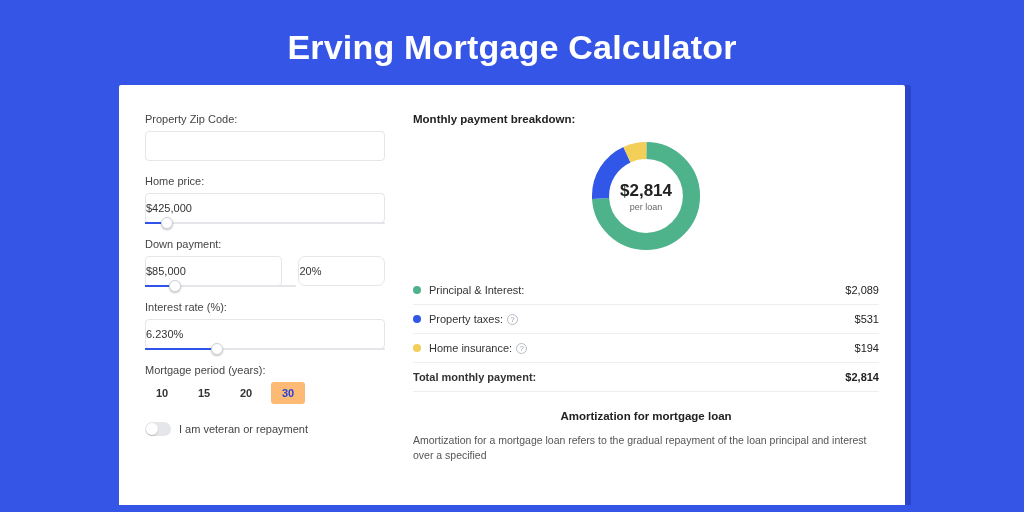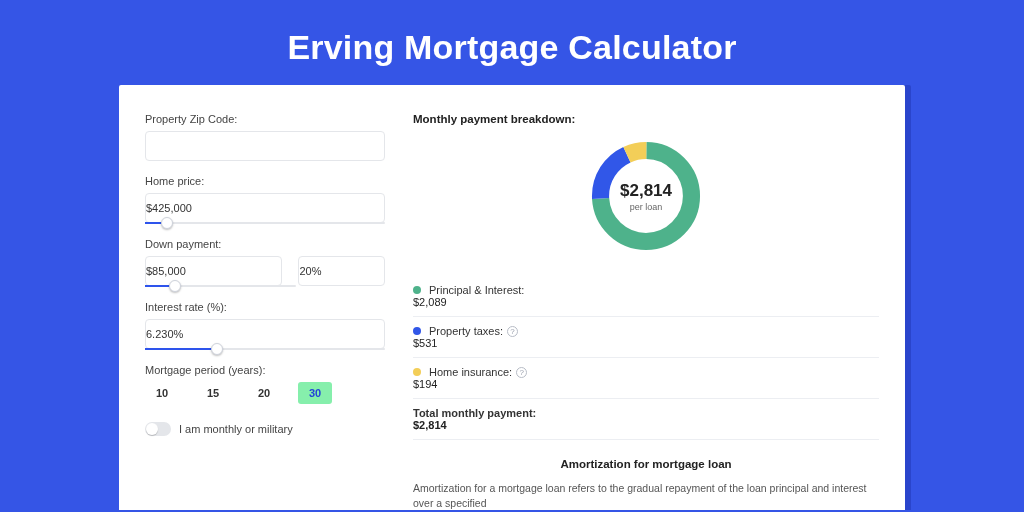--- a/index.html
+++ b/index.html
@@ -40,41 +40,41 @@
     width: 100%;
     height: 30px;
     border: 1px solid #e4e6ea;
     border-radius: 4px;
     padding: 0 0;
     font-size: 11px;
     color: #333;
   }
   .dual { display: flex; gap: 16px; }
   .dual .inp:first-child { flex: 1.6; }
-  .dual .inp:last-child { flex: 1; }
+  .dual .inp:last-child { flex: 1; border-radius: 7px; }
   .track {
     height: 2px;
     background: #e4e6ea;
     margin-top: -1px;
     border-radius: 2px;
     position: relative;
   }
   .track .fill { position:absolute; left:0; top:0; height:2px; background:#2e54ec; }
   .track .thumb {
     position:absolute; top:-5px; width:12px; height:12px; border-radius:50%;
     background:#fff; border:1px solid #cfd3dc; box-shadow:0 1px 2px rgba(0,0,0,.25);
     transform:translateX(-50%);
   }
-  .periods { display:flex; gap:17px; }
+  .periods { display:flex; gap:8px; }
   .periods .p {
     width:34px; height:22px; line-height:22px; text-align:center;
     font-size:11px; color:#333; cursor:pointer; border-radius:3px;
     font-weight:600;
   }
-  .periods .p.sel { background:#86efac; color:#2343d8; }
+  .periods .p.sel { background:#fdba74; color:#2343d8; }
   .toggle-row { display:flex; align-items:center; gap:8px; margin-top:18px; }
   .toggle {
     width:26px; height:14px; border-radius:7px; background:#e4e6ea; position:relative;
   }
   .toggle .knob {
     position:absolute; left:1px; top:1px; width:12px; height:12px; border-radius:50%;
     background:#fff; box-shadow:0 1px 1px rgba(0,0,0,.2);
   }
   .right {
     flex:1; border-left:0; font-size:11px; color:#333;
@@ -84,22 +84,22 @@
   .donut { position:relative; width:120px; height:120px; }
   .donut svg { width:120px; height:120px; }
   .donut .center {
     position:absolute; inset:0; display:flex; flex-direction:column;
     align-items:center; justify-content:center;
   }
   .donut .big { font-size:17px; font-weight:700; color:#222; }
   .donut .sub { font-size:9px; color:#666; margin-top:1px; }
   .legend { border-top:0; }
   .row {
-    display:flex; align-items:flex-start; padding:8px 0;
-    border-bottom:1px solid #eceef2; font-size:11px;flex-direction:column;
+    display:flex; align-items:flex-end; padding:8px 0;
+    border-bottom:1px solid #eceef2; font-size:11px;
   }
   .row:last-of-type { border-bottom:1px solid #eceef2; }
   .dot { width:8px; height:8px; border-radius:50%; margin-right:8px; flex-shrink:0; }
   .row .k { flex:1; display:flex; align-items:center; color:#333; }
   .row .v { font-weight:400; color:#222; }
   .row.total .k { font-weight:700; }
   .row.total .v { font-weight:700; }
   .help {
     display:inline-flex; width:11px; height:11px; border-radius:50%;
     border:1px solid #b7bcc6; color:#9aa0ad; font-size:8px; align-items:center;
@@ -160,21 +160,21 @@
           <div class="p">15</div>
           <div class="p">20</div>
           <div class="p sel">30</div>
         </div>
     </div>
 
     <div class="toggle-row">
       <div class="toggle">
         <div class="knob"></div>
       </div>
-      <span>I am monthly or military</span>
+      <span>I am veteran or repayment</span>
     </div>
 
   </div>
 
   <div class="right">
     <div class="sec-title">Monthly payment breakdown:</div>
 
     <div class="donut-wrap">
       <div class="donut">
         <svg viewBox="0 0 42 42" id="donut-svg">

